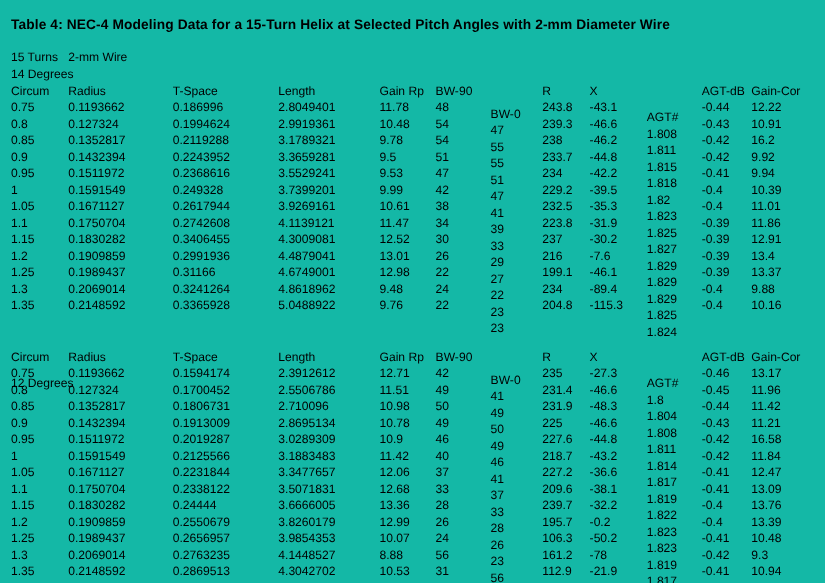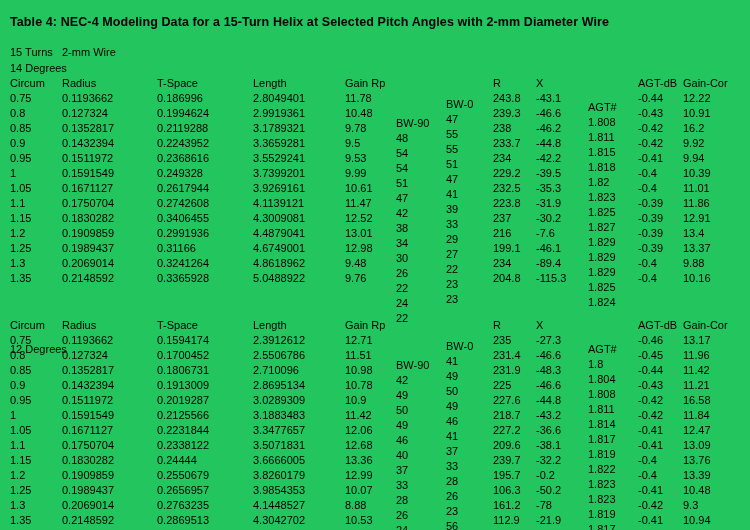--- a/index.html
+++ b/index.html
@@ -4,21 +4,21 @@
 <style>
   html, body {
     margin: 0;
     padding: 0;
     background: #ffffff;
   }
   .page {
     position: relative;
     width: 750px;
     height: 530px;
-    background: #22c55e;
+    background: #14b8a6;
     font-family: "Liberation Sans", sans-serif;
     color: #000000;
     overflow: hidden;
   }
   .title {
     position: absolute;
     left: 10px;
     top: 15px;
     font-size: 12.5px;
     font-weight: bold;
@@ -43,21 +43,21 @@
     position: absolute;
     left: 0;
     width: 750px;
   }
   
   .c0  { left: 10px;  }
   .c1  { left: 62px;  }
   .c2  { left: 157px; }
   .c3  { left: 253px; }
   .c4  { left: 345px; }
-  .c5  { left: 396px; margin-top: 40px; }
+  .c5  { left: 396px; }
   .c6  { left: 446px; margin-top: 21px; }
   .c7  { left: 493px; }
   .c8  { left: 536px; }
   .c9  { left: 588px; margin-top: 24px; }
   .c10 { left: 638px; }
   .c11 { left: 683px; }
 </style>
 </head>
 <body>
 

